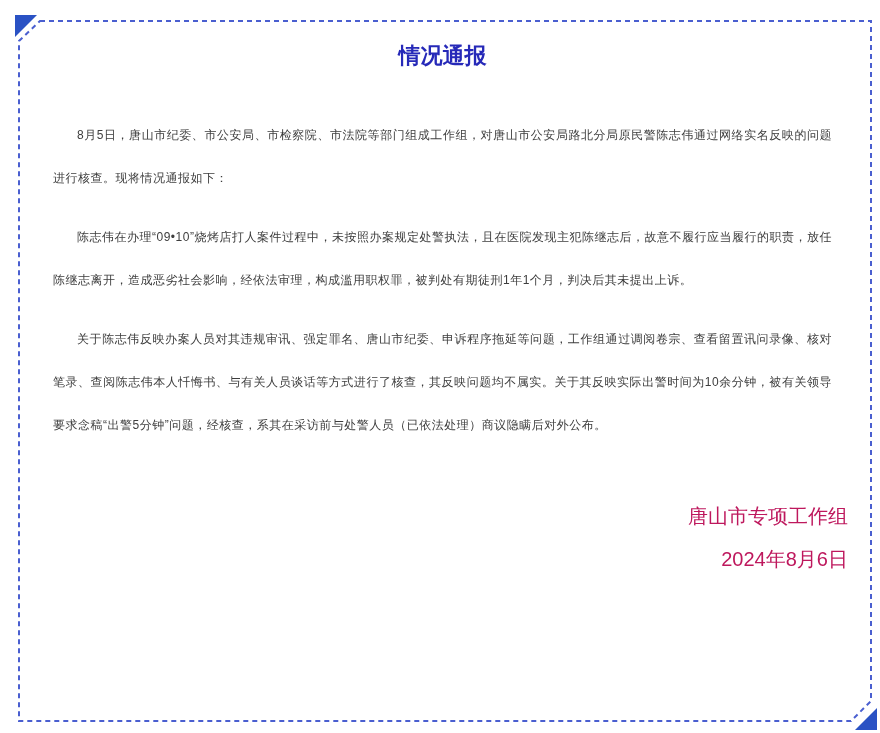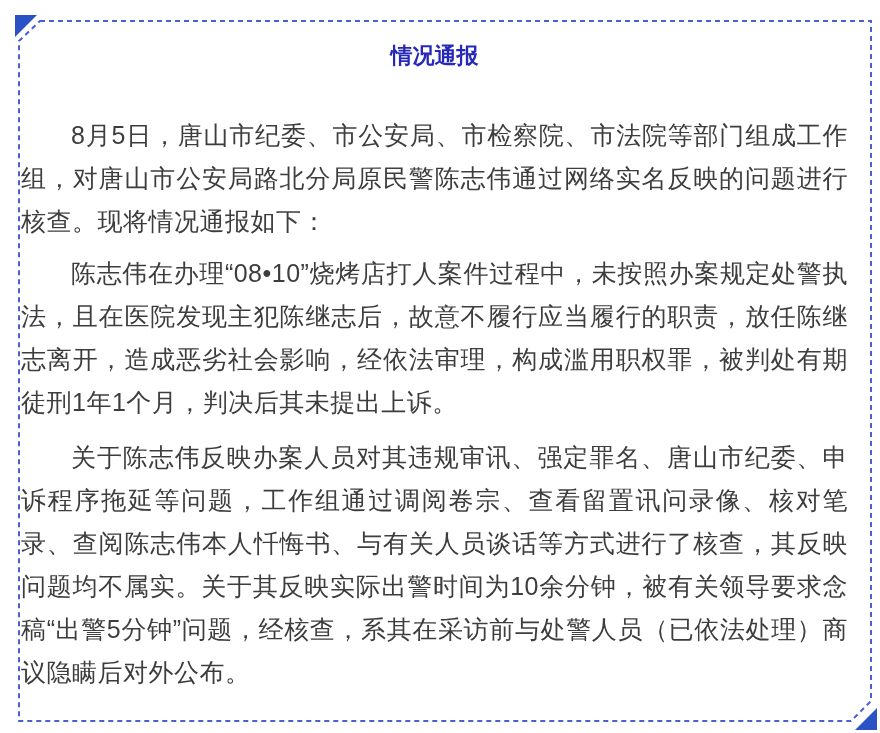--- a/index.html
+++ b/index.html
@@ -13,34 +13,34 @@
   }
   .frame-svg {
     position: absolute;
     left: 0; top: 0;
     width: 880px; height: 733px;
     pointer-events: none;
   }
   .content {
     position: absolute;
     left: 0; top: 0; right: 0; bottom: 0;
-    padding: 0 32px 0 21px;
+    padding: 0 32px 0 37px;
     box-sizing: border-box;
   }
   .title {
     margin: 42px 0 0 0;
     text-align: center;
     font-size: 22px;
     line-height: 28px;
     font-weight: bold;
     color: #2629b8;
   }
   .body-para {
-    margin: 0;
-    font-size: 25px;
+    margin: 16px;
+    font-size: 12px;
     line-height: 43px;
     color: #3d3d3d;
     text-align: justify;
     text-indent: 2em;
     letter-spacing: 0.5px;
   }
   .p1 { margin-top: 44px; }
   .p2 { margin-top: 9px; }
   .p3 { margin-top: 12px; }
   .signature-block {
@@ -61,21 +61,22 @@
     <path d="M 40 21 L 871 21 L 871 701 L 851 721 L 19 721 L 19 41 Z" fill="none" stroke="#4a5fd0" stroke-width="2" stroke-dasharray="5 4"></path>
 
     <path d="M 15 15 L 37 15 L 15 37 Z" fill="#2a52c4"></path>
     <path d="M 877 708 L 877 730 L 855 730 Z" fill="#2a52c4"></path>
   </svg>
 
   <div class="content">
     <h1 class="title">情况通报</h1>
 
     <p class="body-para p1">8月5日，唐山市纪委、市公安局、市检察院、市法院等部门组成工作组，对唐山市公安局路北分局原民警陈志伟通过网络实名反映的问题进行核查。现将情况通报如下：</p>
-    <p class="body-para p2">陈志伟在办理“08•10”烧烤店打人案件过程中，未按照办案规定处警执法，且在医院发现主犯陈继志后，故意不履行应当履行的职责，放任陈继志离开，造成恶劣社会影响，经依法审理，构成滥用职权罪，被判处有期徒刑1年1个月，判决后其未提出上诉。</p>
+    <p class="body-para p2">陈志伟在办理“09•10”烧烤店打人案件过程中，未按照办案规定处警执法，且在医院发现主犯陈继志后，故意不履行应当履行的职责，放任陈继志离开，造成恶劣社会影响，经依法审理，构成滥用职权罪，被判处有期徒刑1年1个月，判决后其未提出上诉。</p>
     <p class="body-para p3">关于陈志伟反映办案人员对其违规审讯、强定罪名、唐山市纪委、申诉程序拖延等问题，工作组通过调阅卷宗、查看留置讯问录像、核对笔录、查阅陈志伟本人忏悔书、与有关人员谈话等方式进行了核查，其反映问题均不属实。关于其反映实际出警时间为10余分钟，被有关领导要求念稿“出警5分钟”问题，经核查，系其在采访前与处警人员（已依法处理）商议隐瞒后对外公布。</p>
 
     <div class="signature-block">
       <div>唐山市专项工作组</div>
+      <div>2024年8月6日</div>
     </div>
   </div>
 
 </div>
 
 </body></html>

